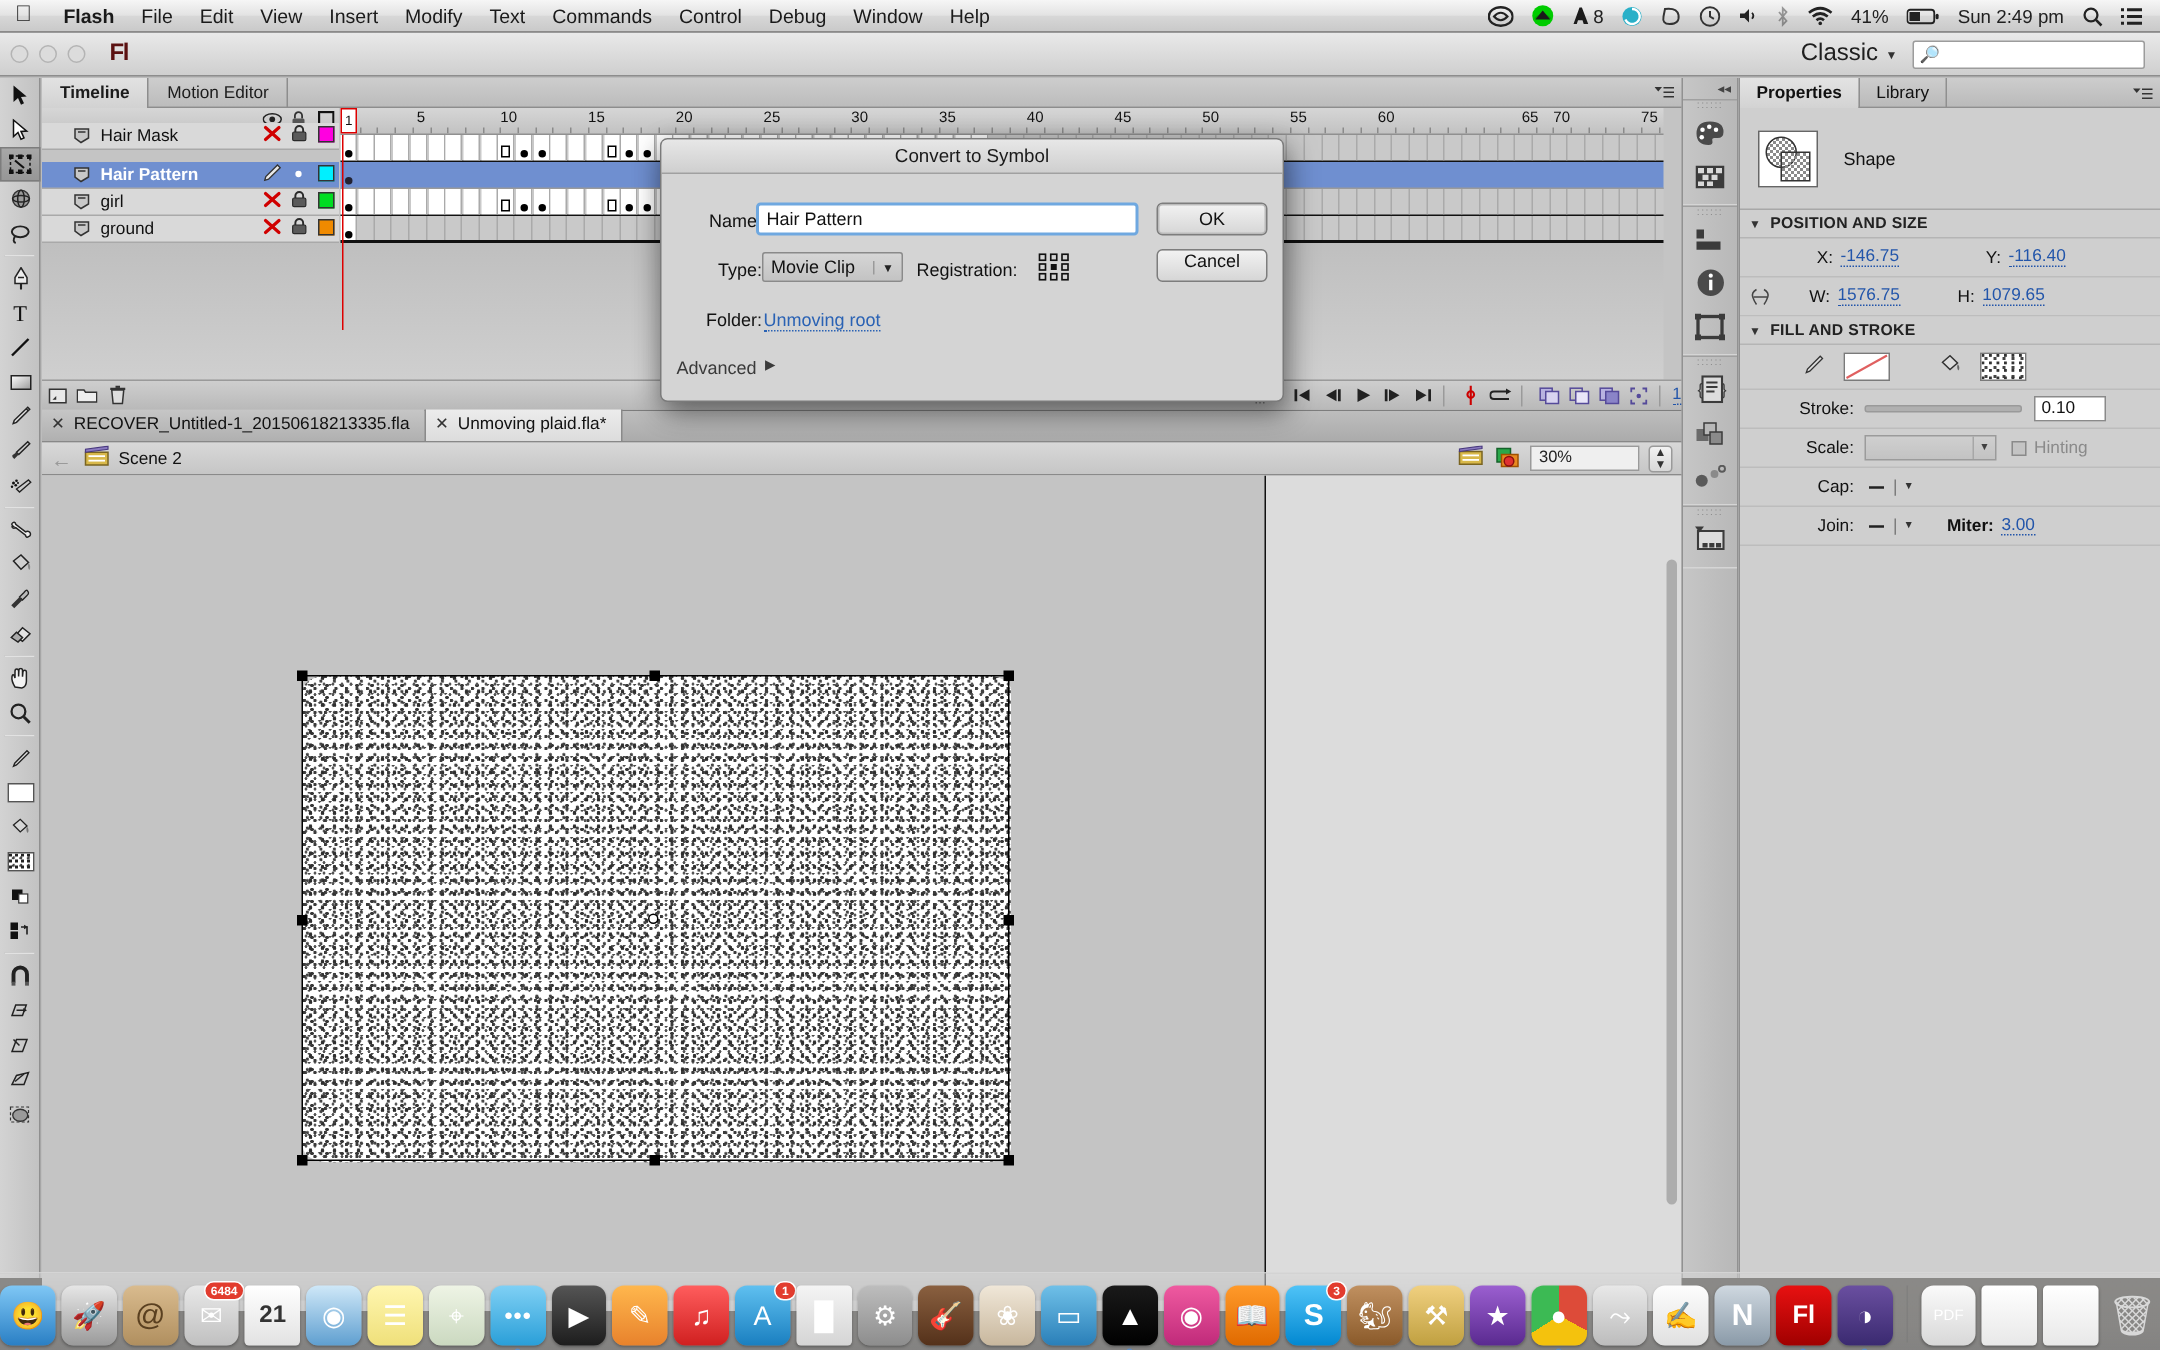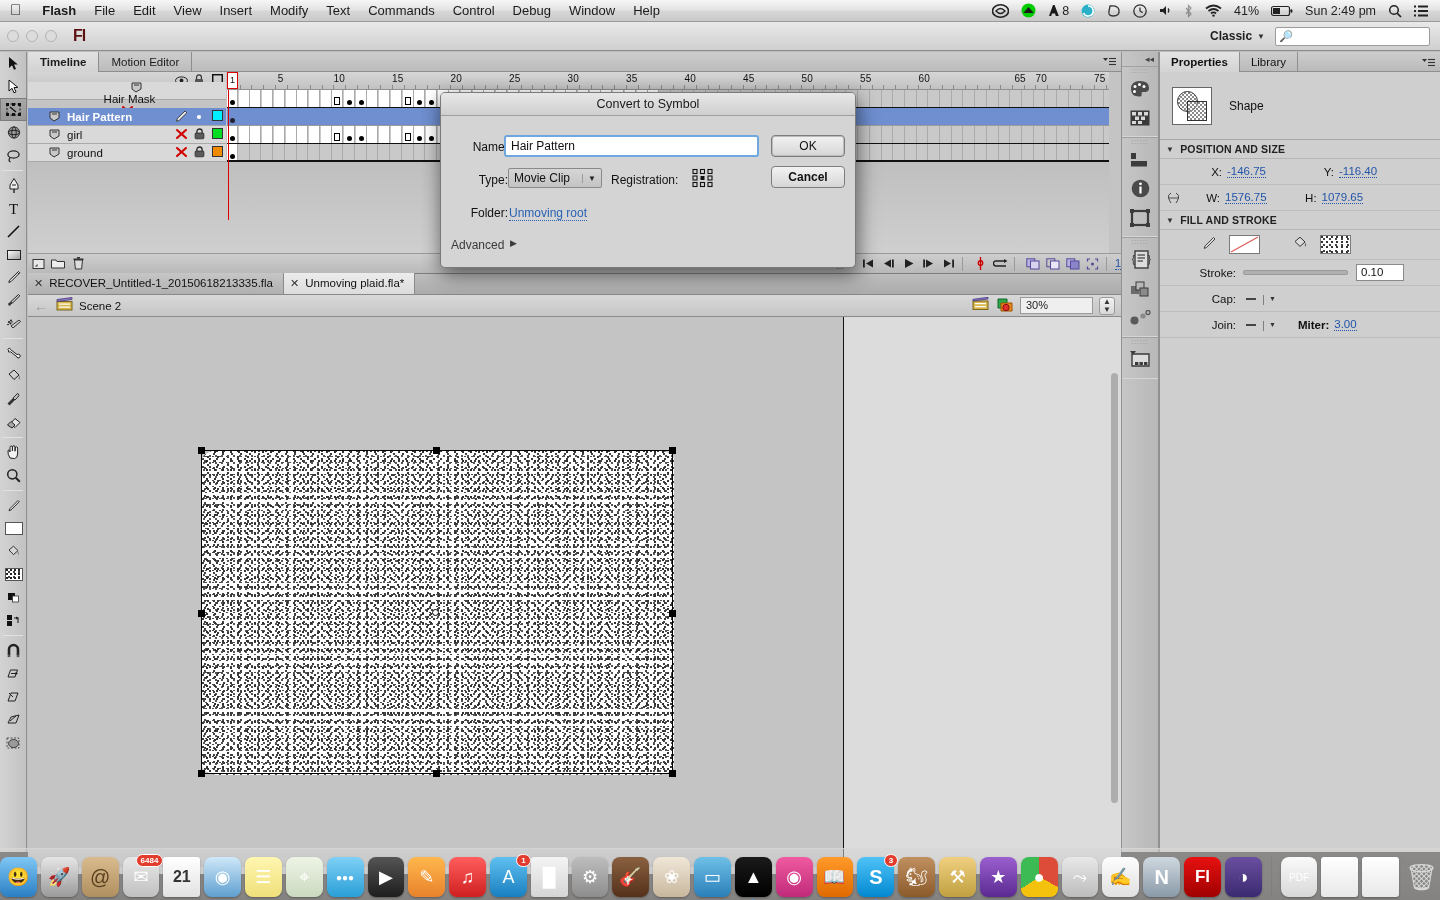--- a/index.html
+++ b/index.html
@@ -29,21 +29,21 @@
   }
   #titlebar {
     position:absolute; top:0; left:0; width:1440px; height:29px;
     background: linear-gradient(to bottom,#e9e9e9,#cfcfcf);
     border-bottom:1px solid #8d8d8d;
     display:flex; align-items:center;
   }
   .traffic { width:12px; height:12px; border-radius:50%; border:1px solid #b4b4b4; background:#dcdcdc; margin-left:7px;}
   #fl-logo { margin-left:16px; font-weight:bold; font-size:16px; color:#5b1111; letter-spacing:-1px; font-family:"Liberation Sans",sans-serif;}
   #ws-wrap { margin-left:auto; display:flex; align-items:center; padding-right:10px;}
-  #ws-label { font-size:12px; color:#1e1e1e;font-weight:bold; }
+  #ws-label { font-size:16px; color:#1e1e1e; }
   #ws-arrow { margin:0 10px 0 5px; font-size:8px; color:#333;}
   #search-box {
     width:155px; height:19px; background:#fff; border:1px solid #9c9c9c;
     border-radius:2px; display:flex; align-items:center; padding-left:4px;
   }
   #search-box .mag { font-size:11px; color:#555; transform:scaleX(-1);}
   
   #tools {
     position:absolute; top:30px; left:0; width:27px; height:800px;
     background: linear-gradient(to right,#d3d3d3,#c2c2c2);
@@ -653,21 +653,21 @@
           <div class="rline" style="left: 820px;"></div>
           <div class="rline" style="left: 831.7px;"></div>
           <div class="rline" style="left: 843.4px;"></div>
           <div class="rline" style="left: 855.1px;"></div>
           <div class="rline" style="left: 866.8px;"></div>
           <div class="rline" style="left: 878.5px;"></div>
         </div>
       <div id="playhead-head" style="left:199px;">1</div>
 
       <div id="layers-container">
-          <div class="layer-row" style="top: 10px; flex-direction: column;">
+          <div class="layer-row" style="top: 10px;">
             <div class="lr-icon">
               <svg width="11" height="11" viewBox="0 0 11 11">
                 <path d="M1 1 L10 1 L10 7 L5 10 L1 7 Z" fill="#c8c8c8" stroke="#333" stroke-width="1"></path>
                 <path d="M3 3 L8 3" stroke="#333" stroke-width="1"></path>
               </svg>
             </div>
             <div class="lr-name">Hair Mask</div>
             <div class="lr-cell"><svg width="13" height="12" viewBox="0 0 13 12">
                 <g stroke="#d00000" stroke-width="2.1" stroke-linecap="round">
                   <line x1="2" y1="2" x2="11" y2="10"></line>
@@ -1446,20 +1446,29 @@
           </svg>
       </span>
       <span class="swatch-fill"></span>
     </div>
     <div class="prow">
       <span class="plabel" style="width:76px">Stroke:</span>
       <span class="slider-track" style="width:105px;margin-left:7px;"></span>
       <span class="pfield" style="width:48px;margin-left:8px;">0.10</span>
     </div>
     <div class="prow">
+      <span class="plabel" style="width:76px">Scale:</span>
+      <span class="pselect" style="width:88px;margin-left:7px;opacity:0.75;">
+        <span></span>
+        <span class="arr">▼</span>
+      </span>
+      <span class="chk" style="margin-left:10px"></span>
+      <span style="margin-left:5px;color:#8a8a8a;">Hinting</span>
+    </div>
+    <div class="prow">
       <span class="plabel" style="width:76px">Cap:</span>
       <span style="margin-left:9px;display:flex;align-items:center;gap:4px;">
         <svg width="13" height="10" viewBox="0 0 13 10">
             <line x1="1" y1="5" x2="11" y2="5" stroke="#222" stroke-width="1.6"></line>
           </svg>
         <span style="color:#777">|</span>
         <span style="font-size:7px;color:#333;">▼</span>
       </span>
     </div>
     <div class="prow">
@@ -1522,21 +1531,21 @@
       <span style="position:absolute;left:10px;top:122px;font-size:12px;color:#3a3a3a;">Advanced</span>
       <span style="position:absolute;left:69px;top:122px;font-size:9px;color:#3a3a3a;">▶</span>
 
       <div style="position:absolute;left:330px;top:19px;width:74px;height:22px;
                   background:linear-gradient(to bottom,#f2f2f2,#d6d6d6);border:1px solid #7d7d7d;border-radius:4px;
                   display:flex;align-items:center;justify-content:center;box-shadow:inset 0 0 0 1px #bbb;">
         <span style="font-size:12px;color:#111;">OK</span>
       </div>
       <div style="position:absolute;left:330px;top:50px;width:74px;height:22px;
                   background:linear-gradient(to bottom,#f2f2f2,#d6d6d6);border:1px solid #7d7d7d;border-radius:4px;
-                  display:flex;align-items:center;justify-content:center;font-weight:bold;">
+                  display:flex;justify-content:center;">
         <span style="font-size:12px;color:#111;">Cancel</span>
       </div>
     </div>
   </div>
 
 </div>
 
 <div id="dock">
     <div class="dicon" style="background: linear-gradient(rgb(127, 199, 245), rgb(42, 127, 196));">
       <span style="font-size: 18px;">😃</span>

